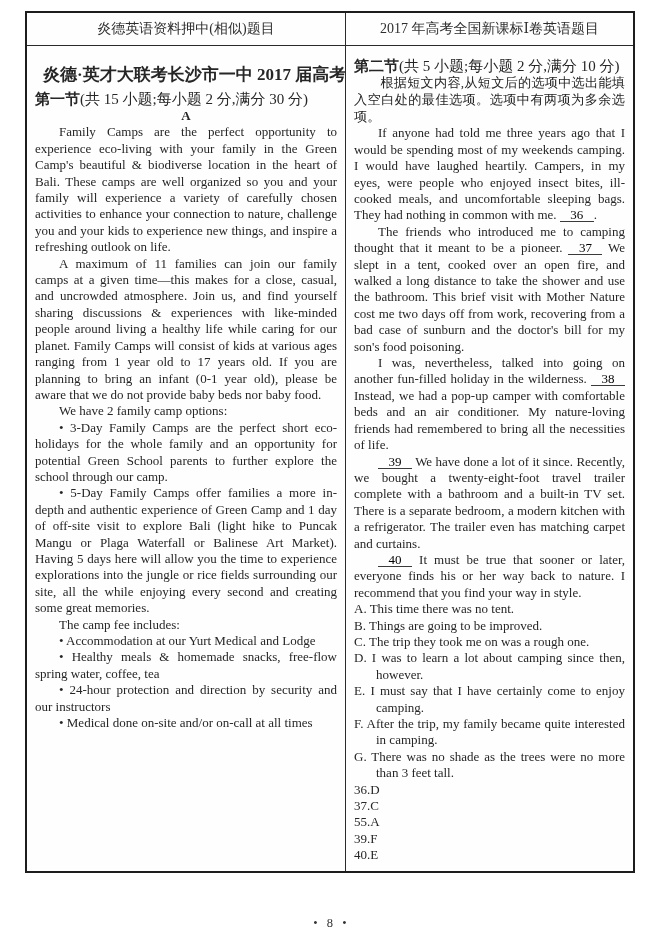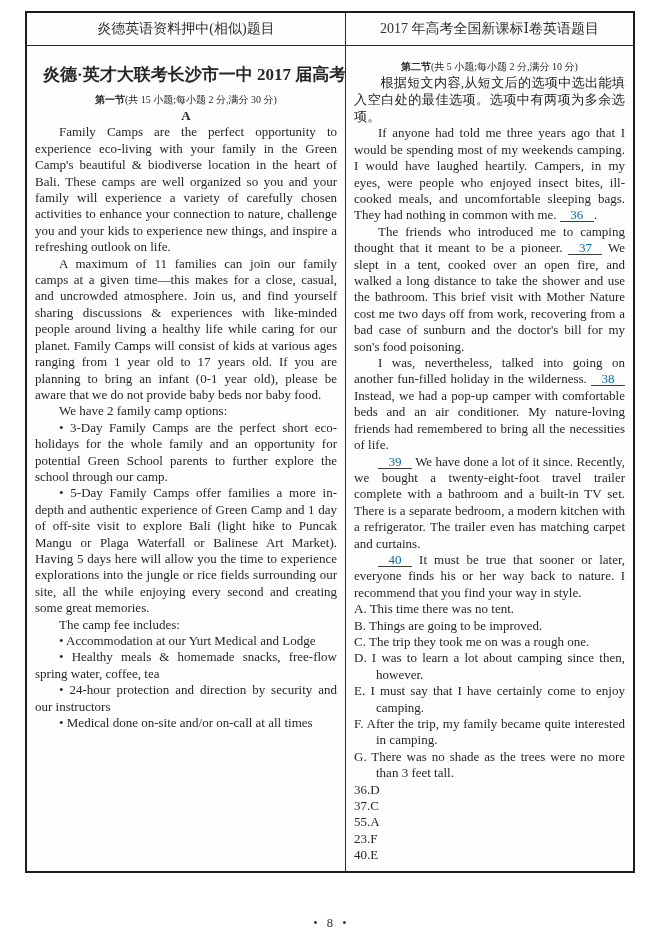--- a/index.html
+++ b/index.html
@@ -22,32 +22,32 @@
     font-size:14px;color:#2e2e2e;
   }
   .body-cell{
     padding:12px 8px 0 8px;overflow:hidden;
     font-size:13px;line-height:16.4px;text-align:justify;
   }
   .doc-title{
     margin:8px;font-weight:bold;font-size:17px;line-height:17px;
     white-space:nowrap;text-align:center;
   }
-  .section-line{margin:0;font-size:10px;line-height:17px;text-align:center;}
+  .section-line{margin:0;font-size:15px;line-height:17px;text-align:left;}
   .section-label{font-weight:bold;}
   .cn-instr{margin:0;text-indent:2em;font-size:13.2px;line-height:16.8px;}
   .passage-label{margin:0;text-align:center;font-weight:bold;text-indent:0;}
   .para{margin:0;text-indent:24px;}
   .option{margin:0;padding-left:22px;text-indent:-22px;text-align:justify;}
   .opt-label{display:inline;}
   .answer{margin:0;text-indent:0;text-align:left;}
   .blank{
     display:inline-block;min-width:34px;text-align:center;text-indent:0;
     border-bottom:1px solid #3a3a3a;line-height:13px;
-    color:#0369a1;
+    color:#000000;
   }
   .page-number{
     position:absolute;left:0;right:0;top:916px;text-align:center;
     font-size:12.5px;color:#333;word-spacing:6px;
   }
 </style>
 </head>
 <body>
 
 <div class="sheet-table">
@@ -93,20 +93,20 @@
         <p class="option"><span class="opt-label">C.</span> The trip they took me on was a rough one.</p>
         <p class="option"><span class="opt-label">D.</span> I was to learn a lot about camping since then, however.</p>
         <p class="option"><span class="opt-label">E.</span> I must say that I have certainly come to enjoy camping.</p>
         <p class="option"><span class="opt-label">F.</span> After the trip, my family became quite interested in camping.</p>
         <p class="option"><span class="opt-label">G.</span> There was no shade as the trees were no more than 3 feet tall.</p>
       </div>
     <div>
         <p class="answer">36.D</p>
         <p class="answer">37.C</p>
         <p class="answer">55.A</p>
-        <p class="answer">23.F</p>
+        <p class="answer">39.F</p>
         <p class="answer">40.E</p>
       </div>
   </div>
 
 </div>
 
 <div class="page-number">• 8 •</div>
 
 </body></html>

